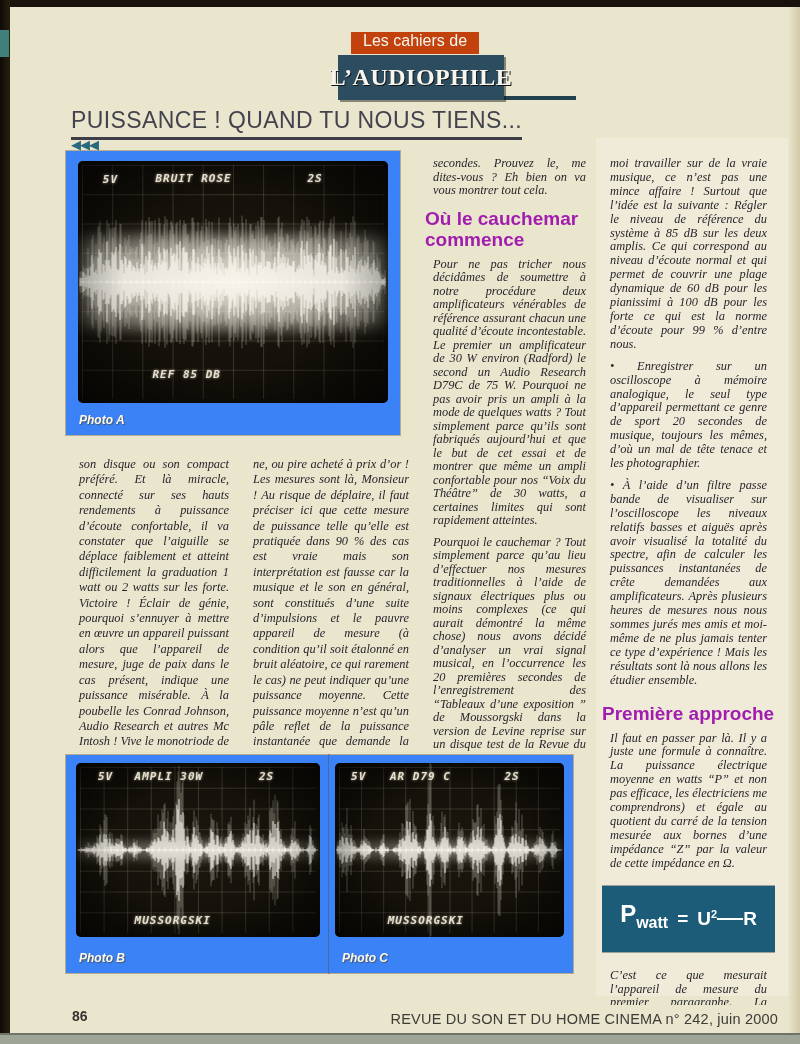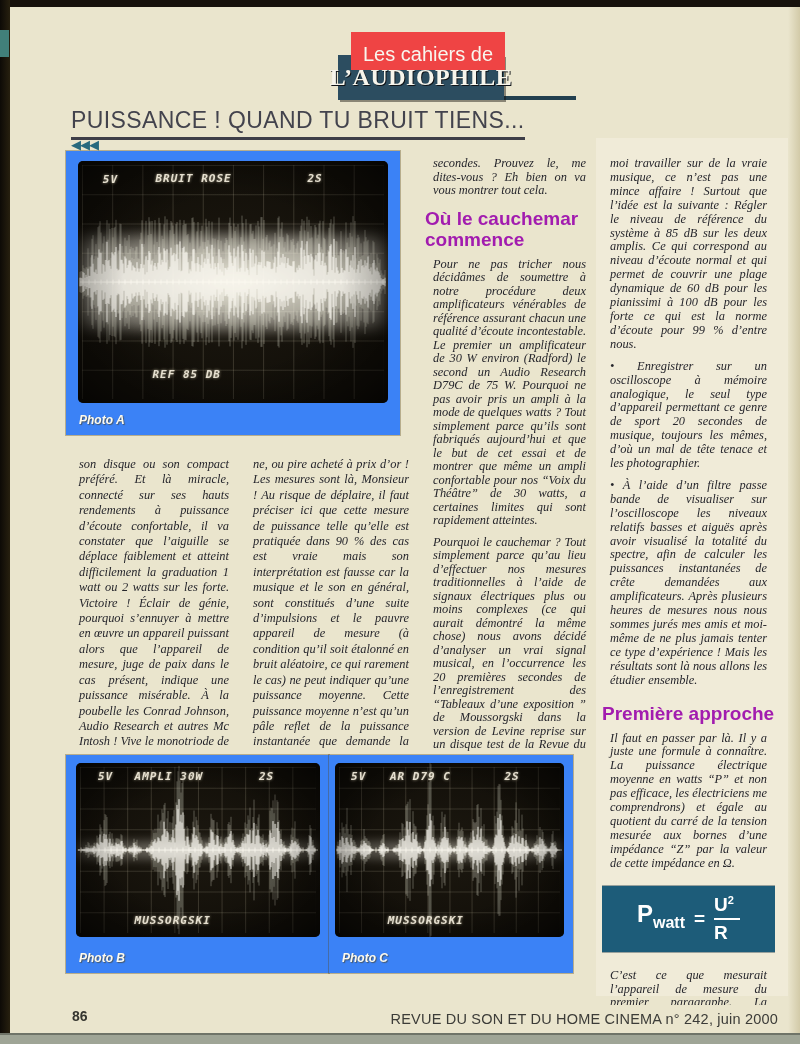--- a/index.html
+++ b/index.html
@@ -17,22 +17,22 @@
   .col4-panel{position:absolute;left:596px;top:138px;width:192px;height:858px;background:#f0ebd8;z-index:1;}
 
   
   .mast{position:absolute;left:338px;top:32px;width:240px;height:74px;z-index:10;}
   .mast-rule{position:absolute;left:6px;top:64px;width:232px;height:4px;background:#23404f;z-index:0;}
   .mast-title-box{position:absolute;left:0;top:23px;width:166px;height:45px;background:#2c4d60;
                   display:flex;align-items:center;justify-content:center;z-index:1;
                   box-shadow:2px 2px 0 rgba(20,16,10,.45);}
   .mast-title-box span{font-family:"Liberation Serif",serif;font-weight:bold;font-size:24px;
                   color:#f7f5ec;letter-spacing:.5px;text-shadow:1px 1px 0 #101418;}
-  .mast-kicker{position:absolute;left:13px;top:0;background:#ef4444;color:#f8f6ee;
-               font-size:20px;padding:11px 12px 4px;white-space:nowrap;z-index:2;}
+  .mast-kicker{position:absolute;left:13px;top:0;background:#c2410c;color:#f8f6ee;
+               font-size:16px;padding:0 12px 4px;white-space:nowrap;z-index:2;}
 
   
   .art-title{position:absolute;left:71px;top:107px;font-size:23px;color:#43434d;z-index:6;
              letter-spacing:.4px;padding-bottom:3px;border-bottom:3px solid #3e3e48;white-space:nowrap;}
   .arrows{position:absolute;left:71px;top:137px;color:#27697e;font-size:13px;letter-spacing:-1px;z-index:6;}
 
   
   .photo{position:absolute;background:#3b82f6;box-shadow:0 0 0 1px rgba(90,70,20,.35);z-index:8;font-style:italic;}
   #photoA{left:66px;top:151px;width:334px;height:284px;}
   #photoB{left:66px;top:755px;width:263px;height:218px;}
@@ -71,21 +71,21 @@
        color:#a21caf;margin:10px 0 7px;text-align:left;}
   #col4 .sec{margin-top:15px;}
 
   
   .fbox{background:#1d5c79;height:66px;margin:15px 0 17px;display:flex;align-items:center;
         justify-content:center;color:#fff;font-family:"Liberation Sans",sans-serif;
         box-shadow:0 0 0 1px rgba(20,50,70,.4);}
   .f-p{font-size:24px;font-weight:bold;}
   .f-p sub{font-size:16px;}
   .f-eq{font-size:19px;font-weight:bold;margin:0 9px;}
-  .frac{display:inline-flex;flex-direction:column;align-items:flex-start;font-weight:bold;}
+  .frac{display:inline-flex;flex-direction:row;align-items:center;font-weight:bold;}
   .frac .num{font-size:19px;line-height:1;}
   .frac .num sup{font-size:11px;}
   .frac .bar{width:26px;height:2px;background:#fff;margin:3px 0;}
   .frac .den{font-size:19px;line-height:1;}
 
   
   .pageno{position:absolute;left:72px;top:1008px;font-weight:bold;font-size:14px;color:#35352f;z-index:6;}
   .journal{position:absolute;right:22px;top:1011px;font-size:14.5px;color:#3c3c38;letter-spacing:.2px;z-index:6;text-align:center;}
 </style>
 </head>
@@ -96,21 +96,21 @@
   <div class="col4-panel"></div>
 
   <div class="mast">
     <div class="mast-rule"></div>
     <div class="mast-title-box">
       <span>L’AUDIOPHILE</span>
     </div>
     <div class="mast-kicker">Les cahiers de</div>
   </div>
 
-  <div class="art-title">PUISSANCE ! QUAND TU BRUIT TIENS...</div>
+  <div class="art-title">PUISSANCE ! QUAND TU NOUS TIENS...</div>
   <div class="arrows">◀◀◀</div>
 
   <div class="photo" id="photoA">
     <div class="screen" id="scope-a">
       <div class="grid"></div>
       <div class="band band-a"></div>
       <span class="slabel" style="left:8%;top:5%">5V</span>
       <span class="slabel" style="left:25%;top:4.5%">BRUIT ROSE</span>
       <span class="slabel" style="left:74%;top:4.5%">2S</span>
       <span class="slabel" style="left:24%;bottom:9%">REF 85 DB</span>

